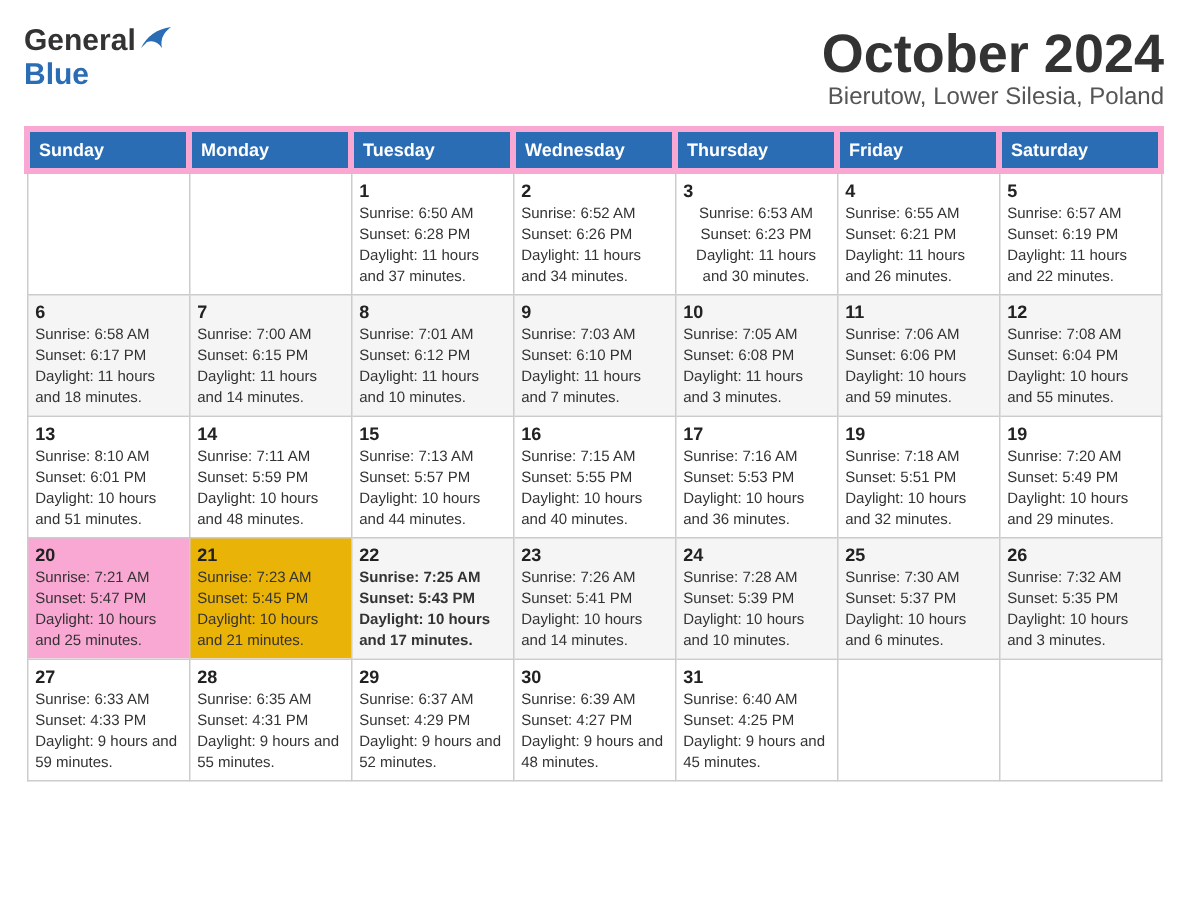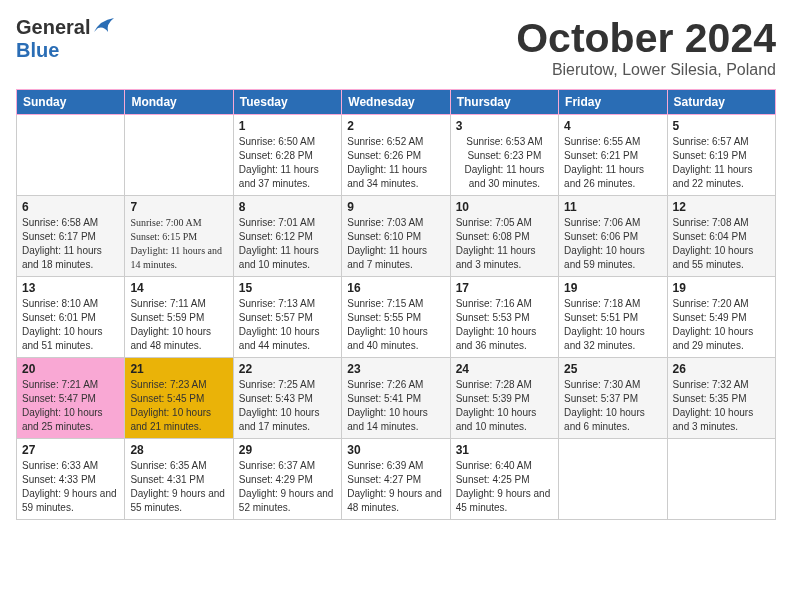--- a/index.html
+++ b/index.html
@@ -18,42 +18,42 @@
     }
     .logo {
       display: flex;
       flex-direction: column;
       align-items: flex-start;
     }
     .title-block {
       text-align: right;
     }
     .month-title {
-      font-size: 41px;
+      font-size: 36px;
       font-weight: bold;
       color: #333;
       line-height: 1.1;
     }
     .location-title {
       font-size: 16px;
       color: #555;
     }
     .calendar {
       width: 100%;
       border-collapse: collapse;
       font-size: 10.5px;
     }
     .calendar th {
       background-color: #2a6db5;
       color: #fff;
       text-align: left;
       padding: 5px 6px;
       font-size: 12px;
       font-weight: bold;
-      border: 1px solid #f9a8d4;
+      border: 4px solid #f9a8d4;
     }
     .calendar td {
       vertical-align: top;
       padding: 4px 5px;
       border: 1px solid #ccc;
       width: 108px;
       min-height: 80px;
       background: #fff;
     }
     .calendar tr:nth-child(even) td {
@@ -148,21 +148,21 @@
       </tr>
       <tr style="background: rgb(245, 245, 245);">
         <td style="background: rgb(245, 245, 245);">
           <div class="day-number">6</div>
           <div class="day-info" style="white-space: pre-line;">Sunrise: 6:58 AM
 Sunset: 6:17 PM
 Daylight: 11 hours and 18 minutes.</div>
         </td>
         <td style="background: rgb(245, 245, 245);">
           <div class="day-number">7</div>
-          <div class="day-info" style="white-space: pre-line; font-family: Liberation Serif, serif;">Sunrise: 7:00 AM
+          <div class="day-info" style="white-space: pre-line;">Sunrise: 7:00 AM
 Sunset: 6:15 PM
 Daylight: 11 hours and 14 minutes.</div>
         </td>
         <td style="background: rgb(245, 245, 245);">
           <div class="day-number">8</div>
           <div class="day-info" style="white-space: pre-line;">Sunrise: 7:01 AM
 Sunset: 6:12 PM
 Daylight: 11 hours and 10 minutes.</div>
         </td>
         <td style="background: rgb(245, 245, 245);">
@@ -242,21 +242,21 @@
 Daylight: 10 hours and 25 minutes.</div>
         </td>
         <td style="background: #eab308;">
           <div class="day-number">21</div>
           <div class="day-info" style="white-space: pre-line;">Sunrise: 7:23 AM
 Sunset: 5:45 PM
 Daylight: 10 hours and 21 minutes.</div>
         </td>
         <td style="background: rgb(245, 245, 245);">
           <div class="day-number">22</div>
-          <div class="day-info" style="white-space: pre-line;">Sunrise: 7:25 AM
+          <div class="day-info" style="white-space: pre-line; font-weight: bold;">Sunrise: 7:25 AM
 Sunset: 5:43 PM
 Daylight: 10 hours and 17 minutes.</div>
         </td>
         <td style="background: rgb(245, 245, 245);">
           <div class="day-number">23</div>
           <div class="day-info" style="white-space: pre-line;">Sunrise: 7:26 AM
 Sunset: 5:41 PM
 Daylight: 10 hours and 14 minutes.</div>
         </td>
         <td style="background: rgb(245, 245, 245);">

